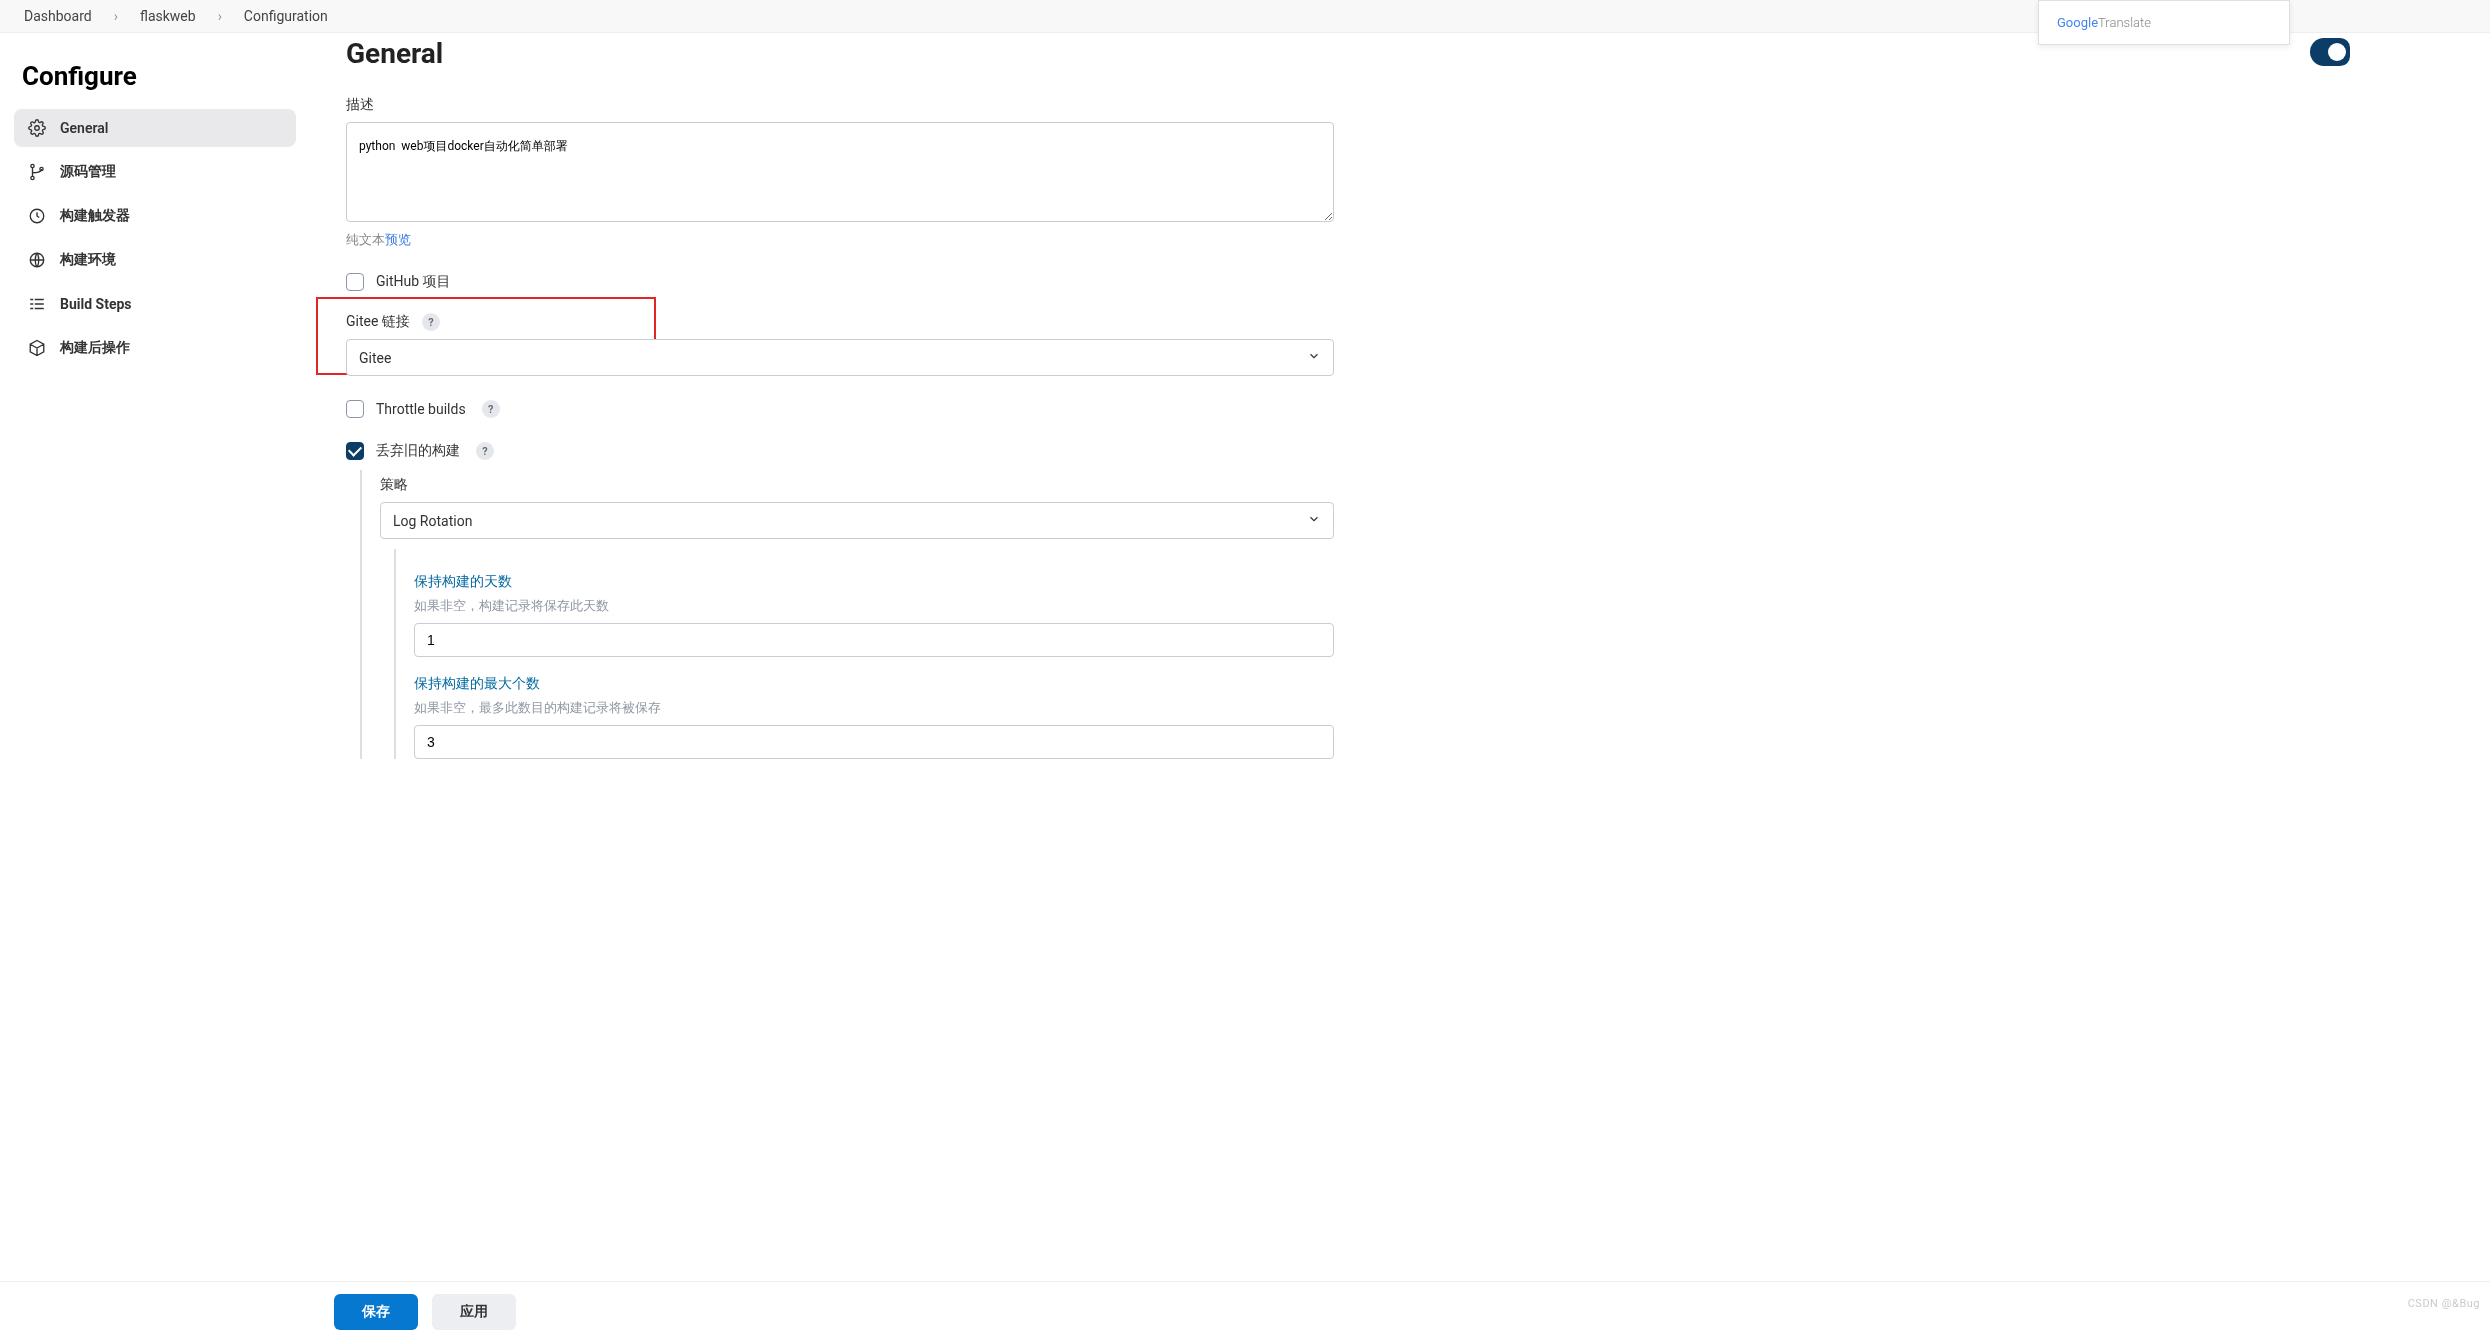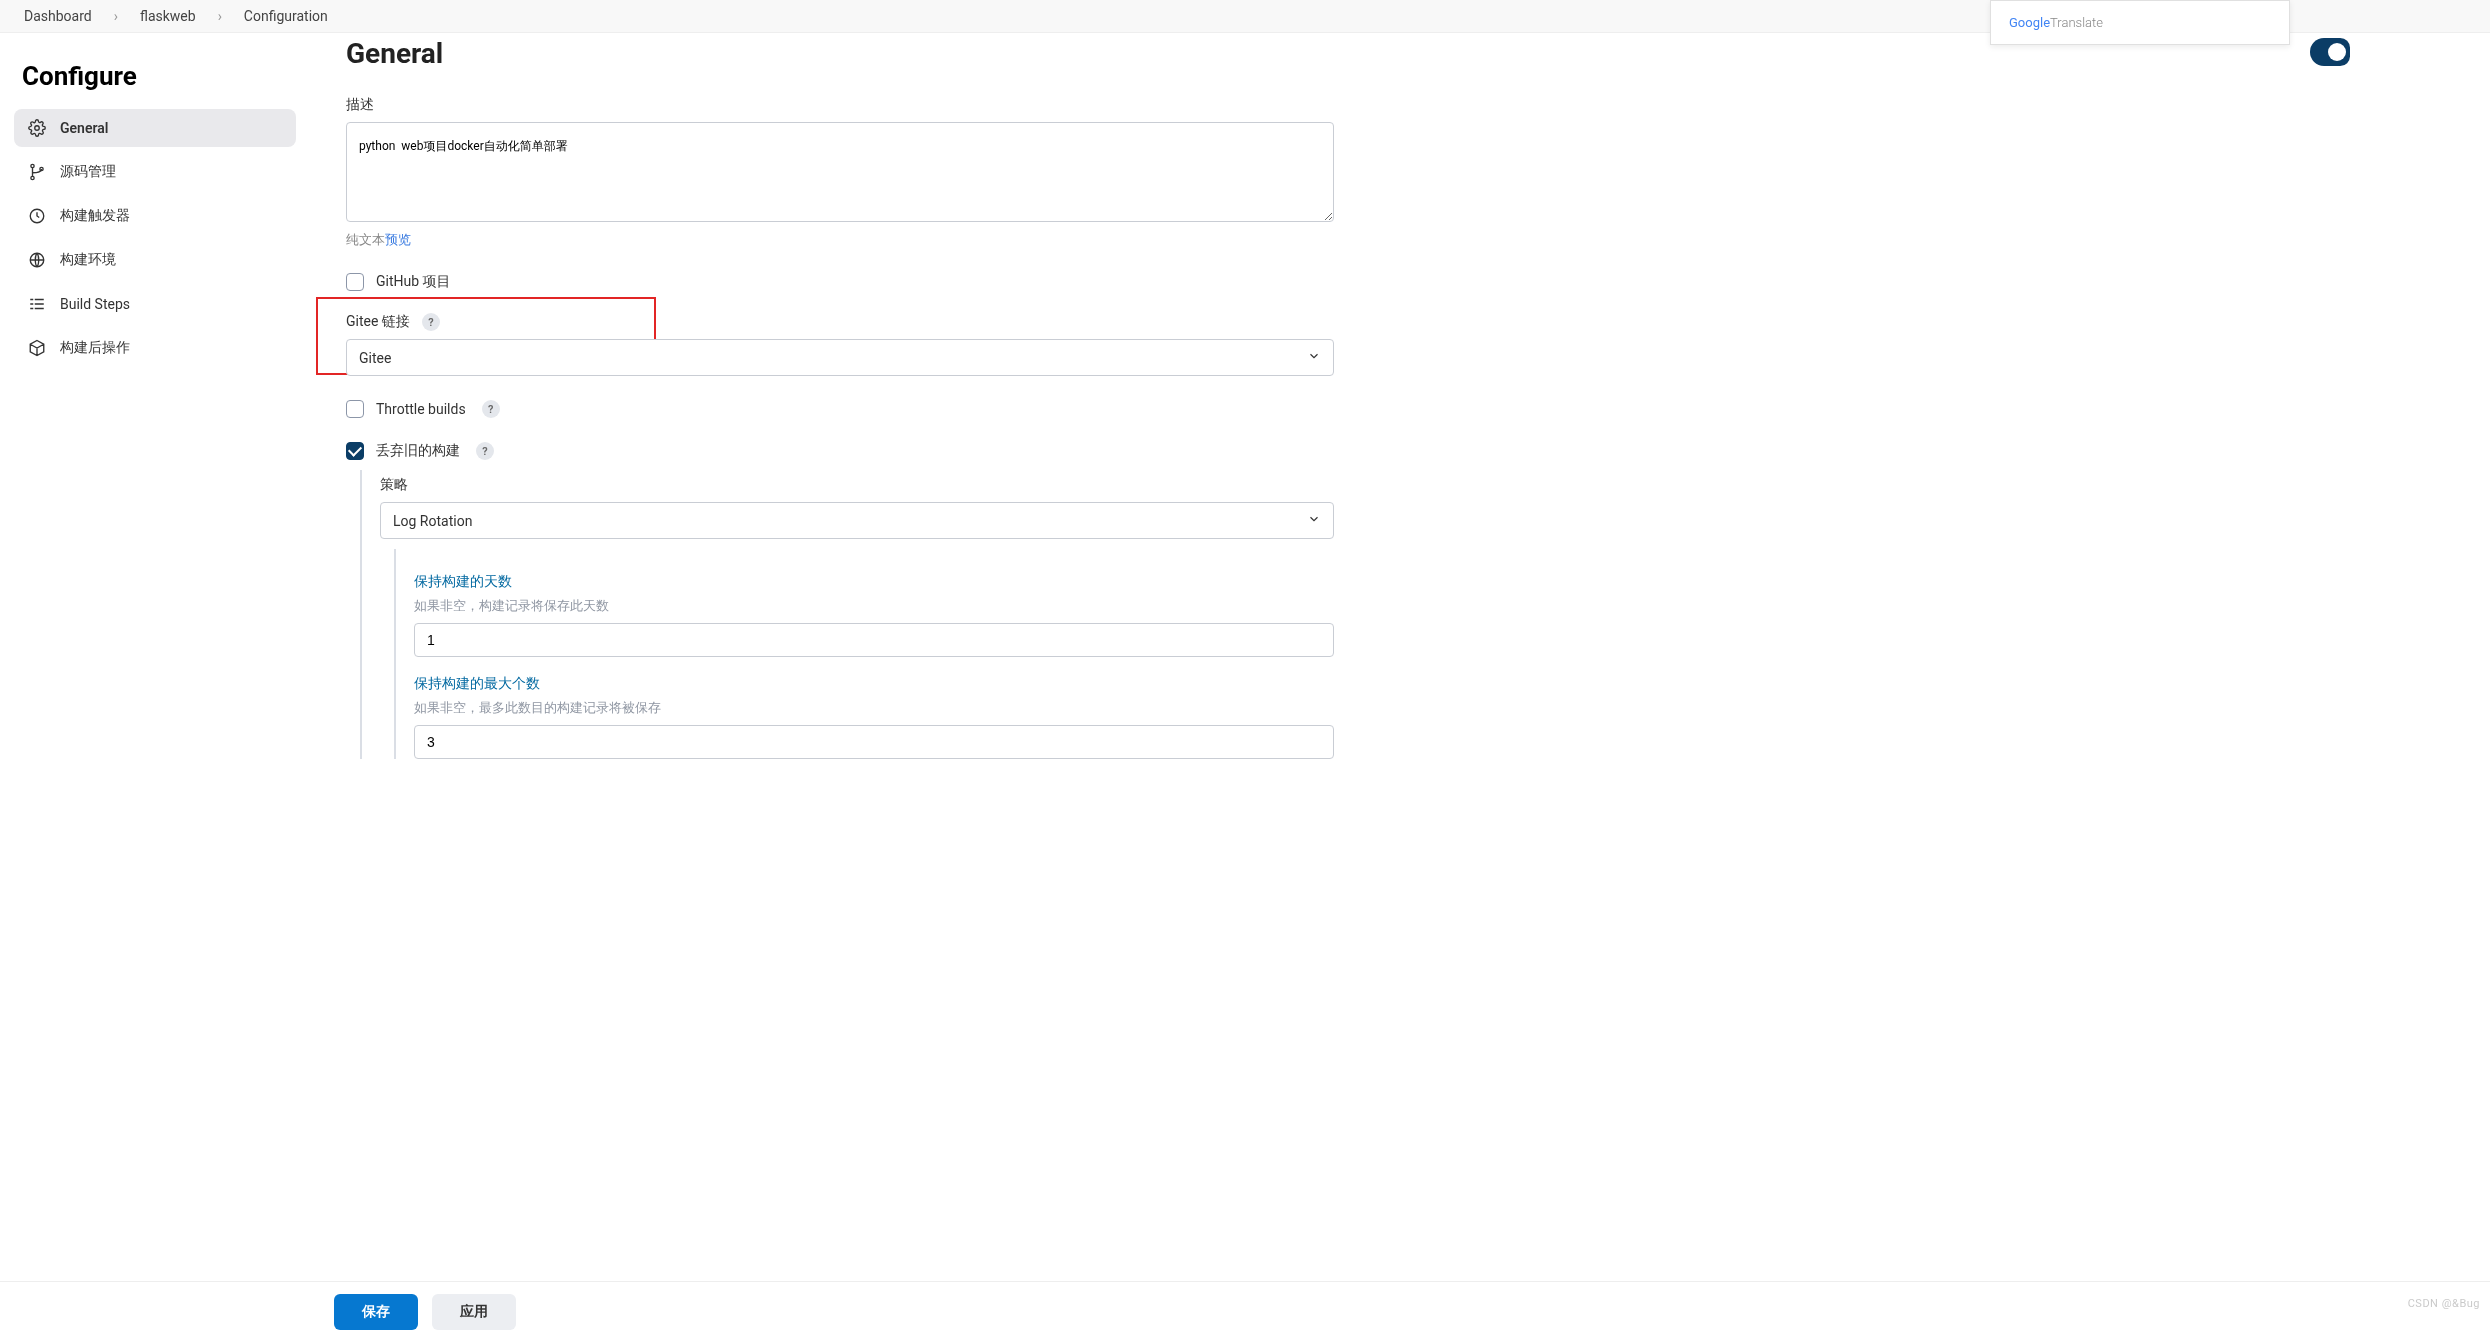--- a/index.html
+++ b/index.html
@@ -36,21 +36,21 @@
     }
     .sidebar-item {
       display: flex;
       align-items: center;
       gap: 14px;
       padding: 10px 14px;
       border-radius: 8px;
       cursor: pointer;
       margin-bottom: 6px;
       color: #333;
-      font-weight: 400;
+      font-weight: 700;
     }
     .sidebar-item.active {
       background: #e9e9ec;
       font-weight: 600;
     }
     .icon { width: 18px; height: 18px; display:flex; align-items:center; justify-content:center; flex-shrink:0; }
     .icon svg { width: 18px; height: 18px; stroke: #333; fill: none; stroke-width: 1.8; }
 
     .main {
       flex: 1;
@@ -186,21 +186,21 @@
       font-size: 14px;
       font-weight: 600;
       border:none;
       cursor:pointer;
     }
     .btn-primary { background: #0678d0; color:#fff; }
     .btn-secondary { background: #eceef2; color:#333; }
     .translate-popup {
       position: absolute;
       top: 0; right: 200px;
-      width: 300px;
+      width: 252px;
       background: #fff;
       border: 1px solid #e0e0e0;
       box-shadow: 0 2px 6px rgba(0,0,0,.08);
       padding: 14px 18px;
       color: #555;
       font-size: 13px;
       z-index: 50;
     }
     .toggle-right {
       position:absolute;

